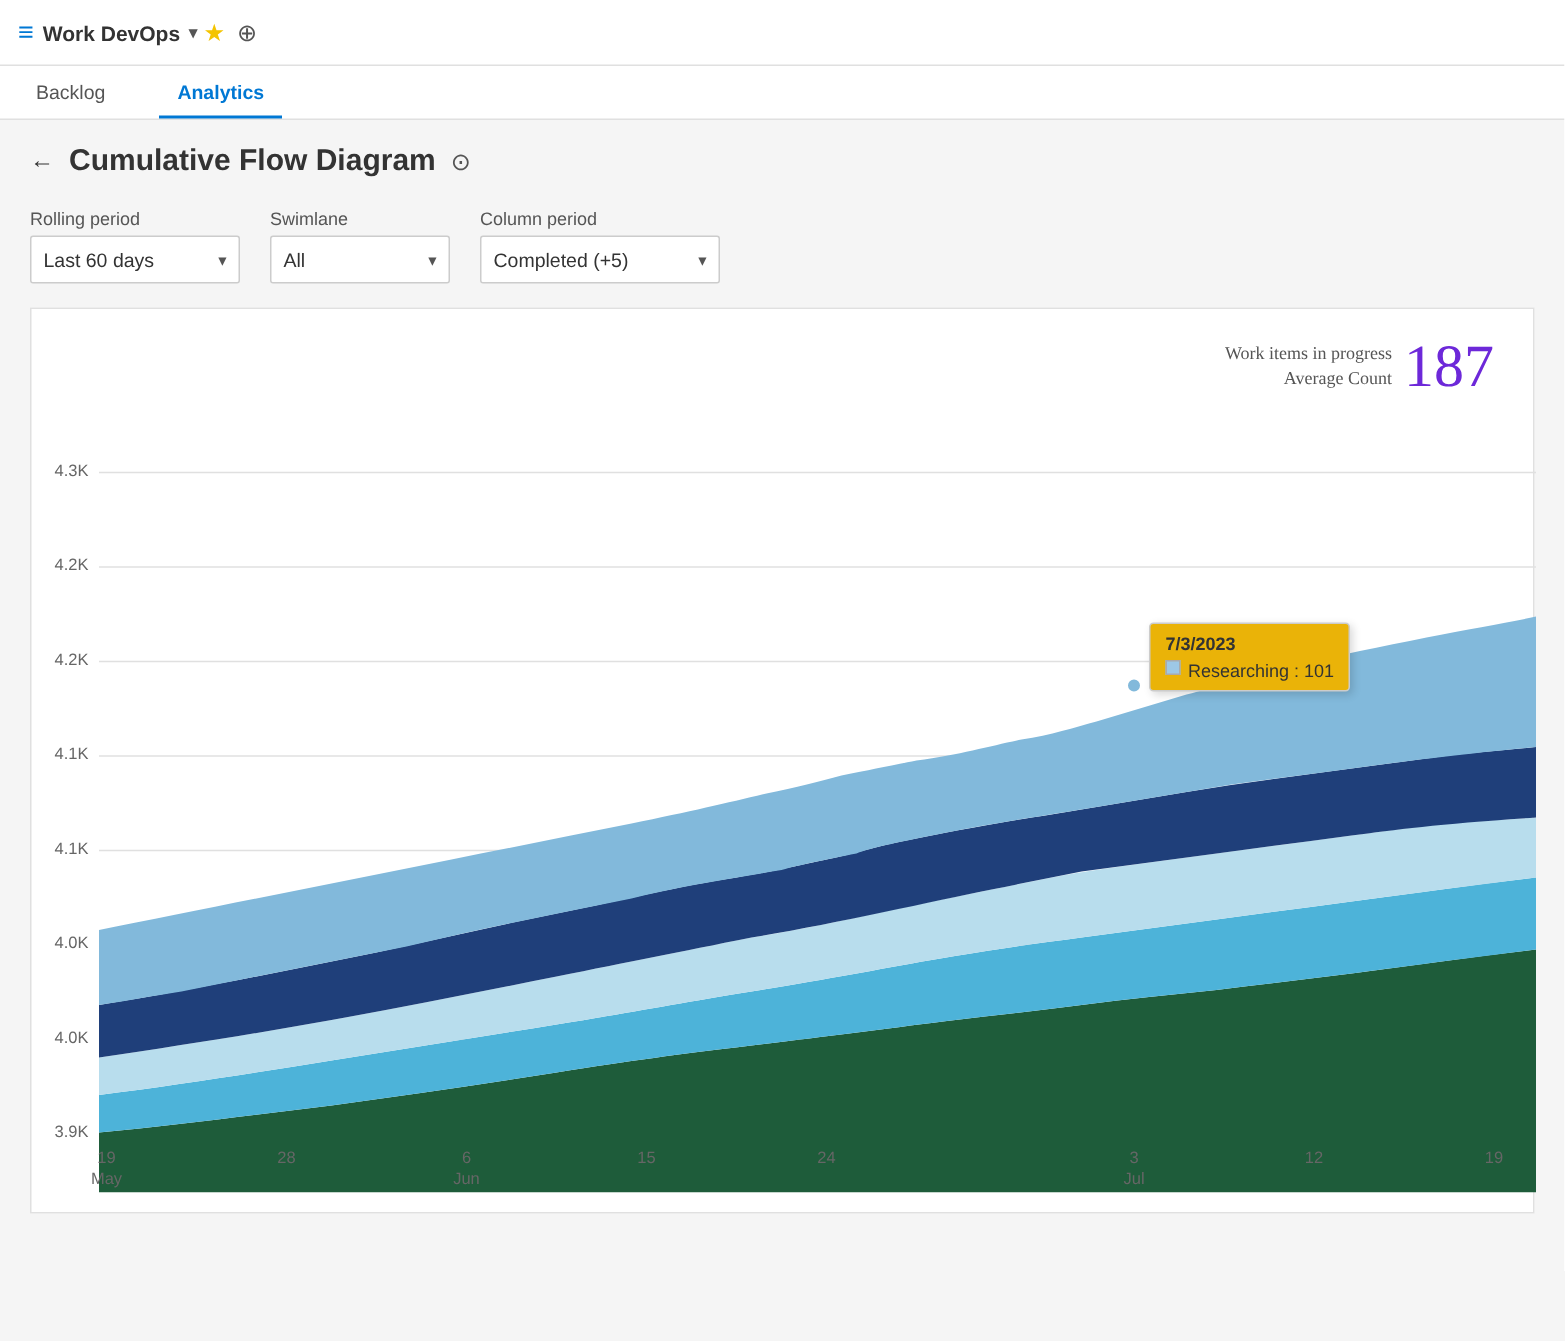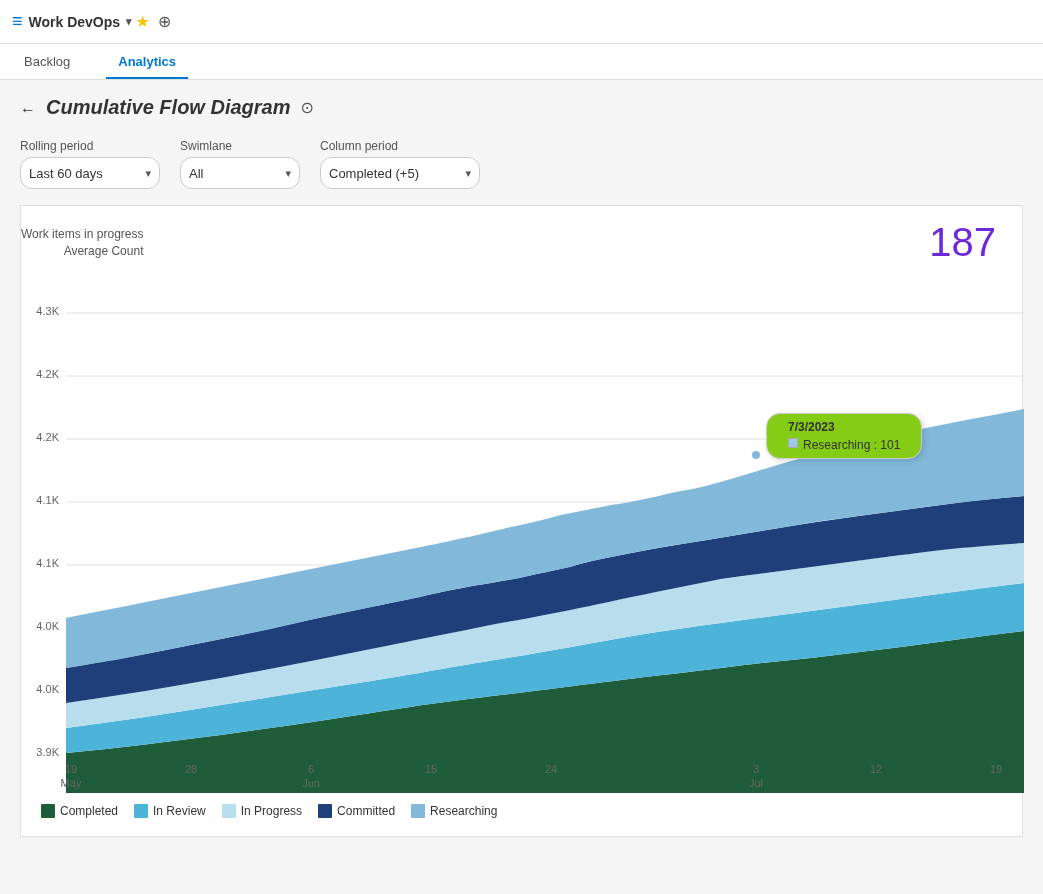--- a/index.html
+++ b/index.html
@@ -16,48 +16,48 @@
     .nav-tabs { display: flex; border-bottom: 1px solid #e0e0e0; padding: 0 12px; background: #fff; height: 36px; align-items: center; gap: 24px; }
     .nav-tab { padding: 8px 12px; cursor: pointer; font-size: 13px; color: #555; border-bottom: 2px solid transparent; margin-bottom: -1px; }
     .nav-tab.active { color: #0078d4; border-bottom: 2px solid #0078d4; font-weight: 600; }
     
     
     .page-content { padding: 16px 20px; background: #f5f5f5; height: calc(894px - 80px); overflow: hidden; }
     
     
     .page-header { display: flex; align-items: center; gap: 10px; margin-bottom: 20px; }
     .back-btn { cursor: pointer; color: #333; font-size: 16px; display: flex; align-items: center; }
-    .page-title { font-size: 20px; font-weight: 600; color: #333; font-style: italic; }
+    .page-title { font-size: 20px; font-weight: 600; color: #333; }
     .help-icon { color: #555; font-size: 16px; cursor: pointer; }
     
     
     .filters-row { display: flex; gap: 20px; align-items: flex-start; margin-bottom: 16px; }
     .filter-group { display: flex; flex-direction: column; gap: 4px; }
     .filter-label { font-size: 12px; color: #555; }
-    .filter-select { display: flex; align-items: center; border: 1px solid #ccc; border-radius: 12px; padding: 4px 8px; background: #fff; cursor: pointer; min-width: 140px; gap: 4px; font-size: 13px; color: #333; justify-content: space-between; height: 32px; }
+    .filter-select { display: flex; align-items: center; border: 1px solid #ccc; border-radius: 2px; padding: 4px 8px; background: #fff; cursor: pointer; min-width: 140px; gap: 4px; font-size: 13px; color: #333; justify-content: space-between; height: 32px; }
     .filter-select .chevron { color: #555; font-size: 11px; }
     
     
     .chart-container { background: #fff; border: 1px solid #e0e0e0; padding: 10px 10px 10px 0; position: relative; }
     
     
-    .stat-area { display: flex; justify-content: space-between; align-items: center; gap: 8px; padding: 4px 16px 8px 0; }
+    .stat-area { display: flex; justify-content: flex-end; align-items: center; gap: 8px; padding: 4px 16px 8px 0; font-family: Liberation Serif, serif; }
     .stat-label { font-size: 12px; color: #555; text-align: right; line-height: 1.4; }
     .stat-number { font-size: 40px; font-weight: 300; color: #6d28d9; }
     
     
     .chart-svg-wrapper { position: relative; width: 100%; }
     
     
     .legend { display: flex; gap: 16px; align-items: center; padding: 8px 20px; }
     .legend-item { display: flex; align-items: center; gap: 5px; font-size: 12px; color: #333; }
     .legend-dot { width: 14px; height: 14px; border-radius: 1px; flex-shrink: 0; }
     
     
-    .tooltip { position: absolute; background: #84cc16; border: 1px solid #ccc; border-radius: 14px; padding: 6px 21px; font-size: 12px; box-shadow: 2px 2px 6px rgba(0,0,0,0.15); pointer-events: none; }
+    .tooltip { position: absolute; background: #eab308; border: 1px solid #ccc; border-radius: 3px; padding: 6px 10px; font-size: 12px; box-shadow: 2px 2px 6px rgba(0,0,0,0.15); pointer-events: none; }
     .tooltip-date { font-weight: 600; margin-bottom: 4px; }
     .tooltip-item { display: flex; align-items: flex-start; gap: 5px; }
     .tooltip-color { width: 10px; height: 10px; background: #9dc8e6; border: 1px solid #aaa; }
   </style>
 </head>
 <body>
 
 <div class="app-header">
   <div class="app-logo">
     <span style="font-size:18px; color:#0078d4;">≡</span>
@@ -233,36 +233,14 @@
       
       <div class="tooltip" style="left: 745px; top: 140px;">
         <div class="tooltip-date">7/3/2023</div>
         <div class="tooltip-item">
           <div class="tooltip-color"></div>
           <span>Researching : 101</span>
         </div>
       </div>
     </div>
 
-    <div class="legend">
-      <div class="legend-item">
-        <div class="legend-dot" style="background:#1e5c3a;"></div>
-        <span>Completed</span>
-      </div>
-      <div class="legend-item">
-        <div class="legend-dot" style="background:#4db3d9;"></div>
-        <span>In Review</span>
-      </div>
-      <div class="legend-item">
-        <div class="legend-dot" style="background:#b8dded;"></div>
-        <span>In Progress</span>
-      </div>
-      <div class="legend-item">
-        <div class="legend-dot" style="background:#1f3f7a;"></div>
-        <span>Committed</span>
-      </div>
-      <div class="legend-item">
-        <div class="legend-dot" style="background:#82b9db;"></div>
-        <span>Researching</span>
-      </div>
-    </div>
   </div>
 </div>
 
 </body></html>

